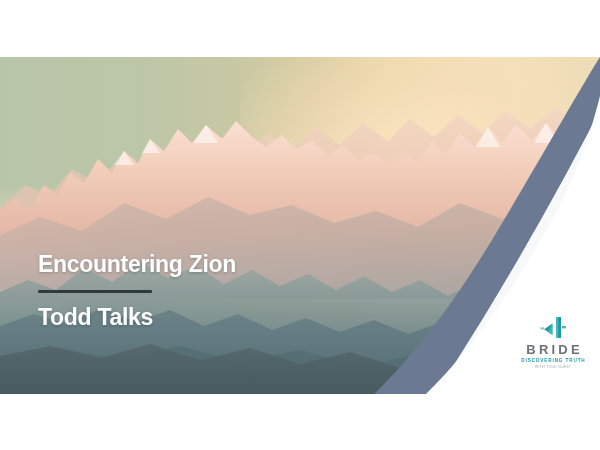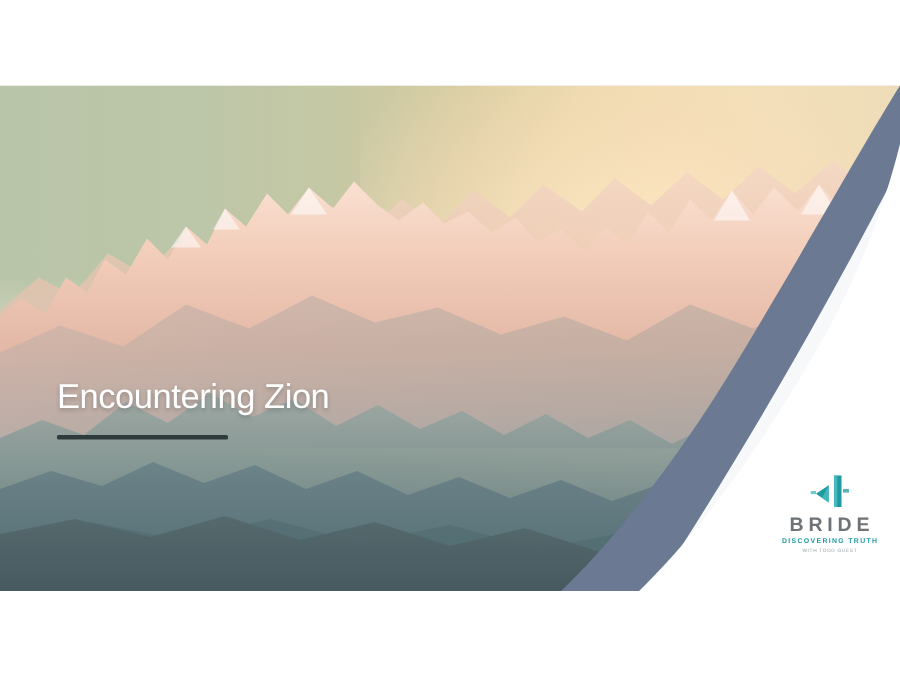--- a/index.html
+++ b/index.html
@@ -107,21 +107,21 @@
   .text-block {
     position: absolute;
     left: 38px;
     top: 252px;
     width: 330px;
   }
   .title {
     margin: 0;
     color: #ffffff;
     font-size: 23px;
-    font-weight: normal;
+    font-weight: bold;
     letter-spacing: -0.3px;
     line-height: 1.1;
     text-shadow: 0 1px 3px rgba(30,50,55,0.30);
   }
   .divider {
     margin: 13px 0 12px 0;
     width: 114px;
     height: 3px;
     background: #2f3a3d;
     border-radius: 1px;
@@ -308,20 +308,21 @@
       <path fill="#ffffff" opacity="0.95" d="M600,110 C566,176 512,276 434,396 L600,396 Z"></path>
     </svg>
   </div>
 
   <div class="bar-top"></div>
   <div class="bar-bottom"></div>
 
   <div class="text-block">
     <h1 class="title">Encountering Zion</h1>
     <div class="divider"></div>
+    <h2 class="subtitle">Todd Talks</h2>
   </div>
 
   <div class="logo">
     <div class="logo-mark">
       <svg width="28" height="24" viewBox="0 0 28 24">
 
         <rect x="17" y="1" width="5" height="21" fill="#1f9aa0"></rect>
         <rect x="17" y="1" width="2.2" height="21" fill="#45b8bc"></rect>
 
         <path d="M13.5,7.5 L13.5,19 L5,13.2 Z" fill="#1f9aa0"></path>

